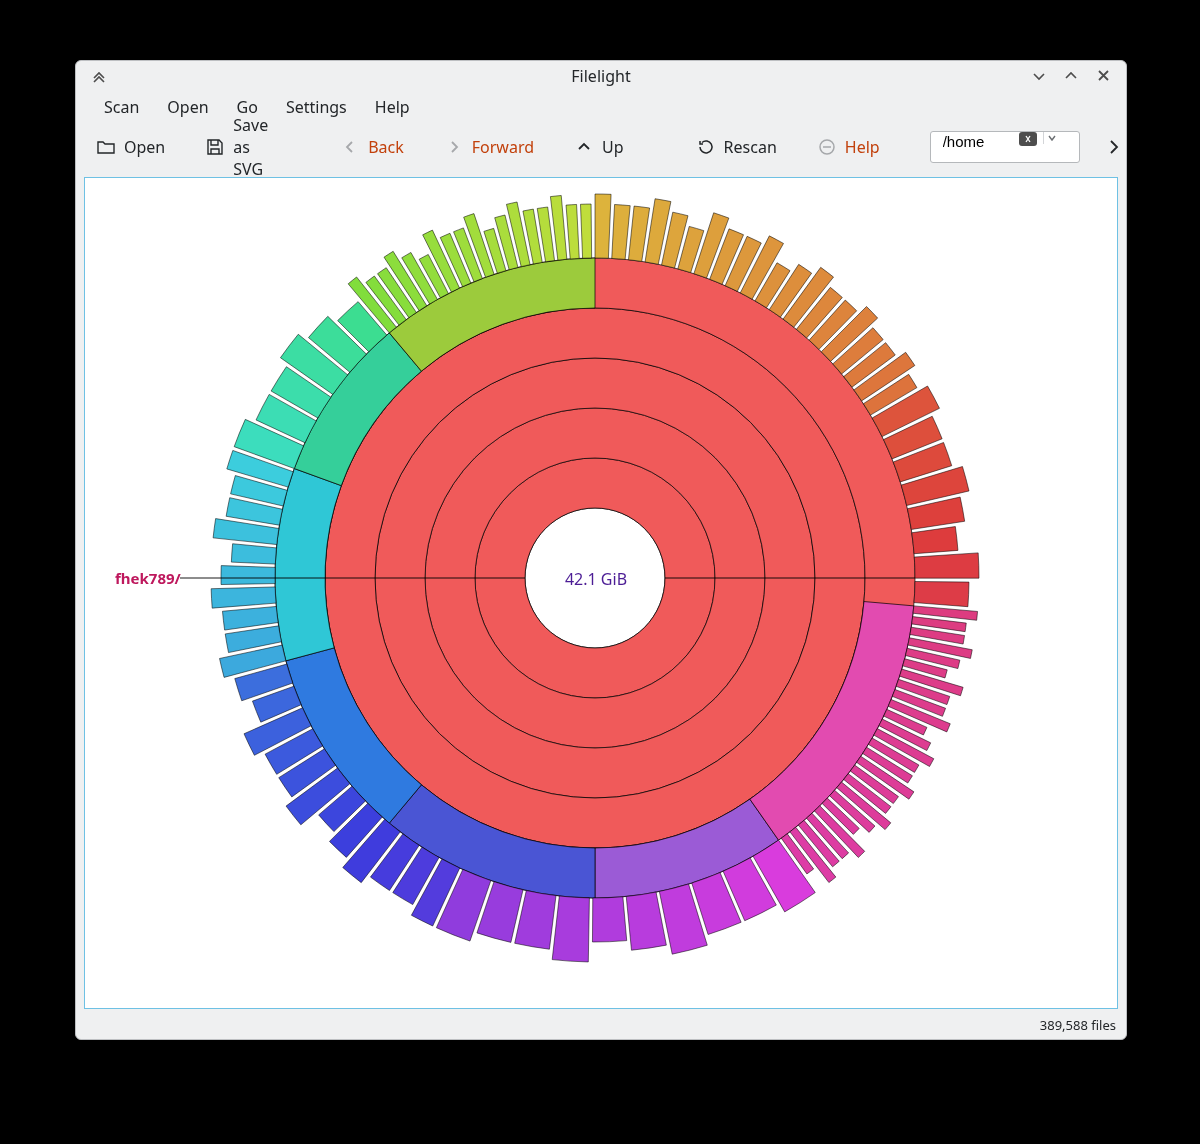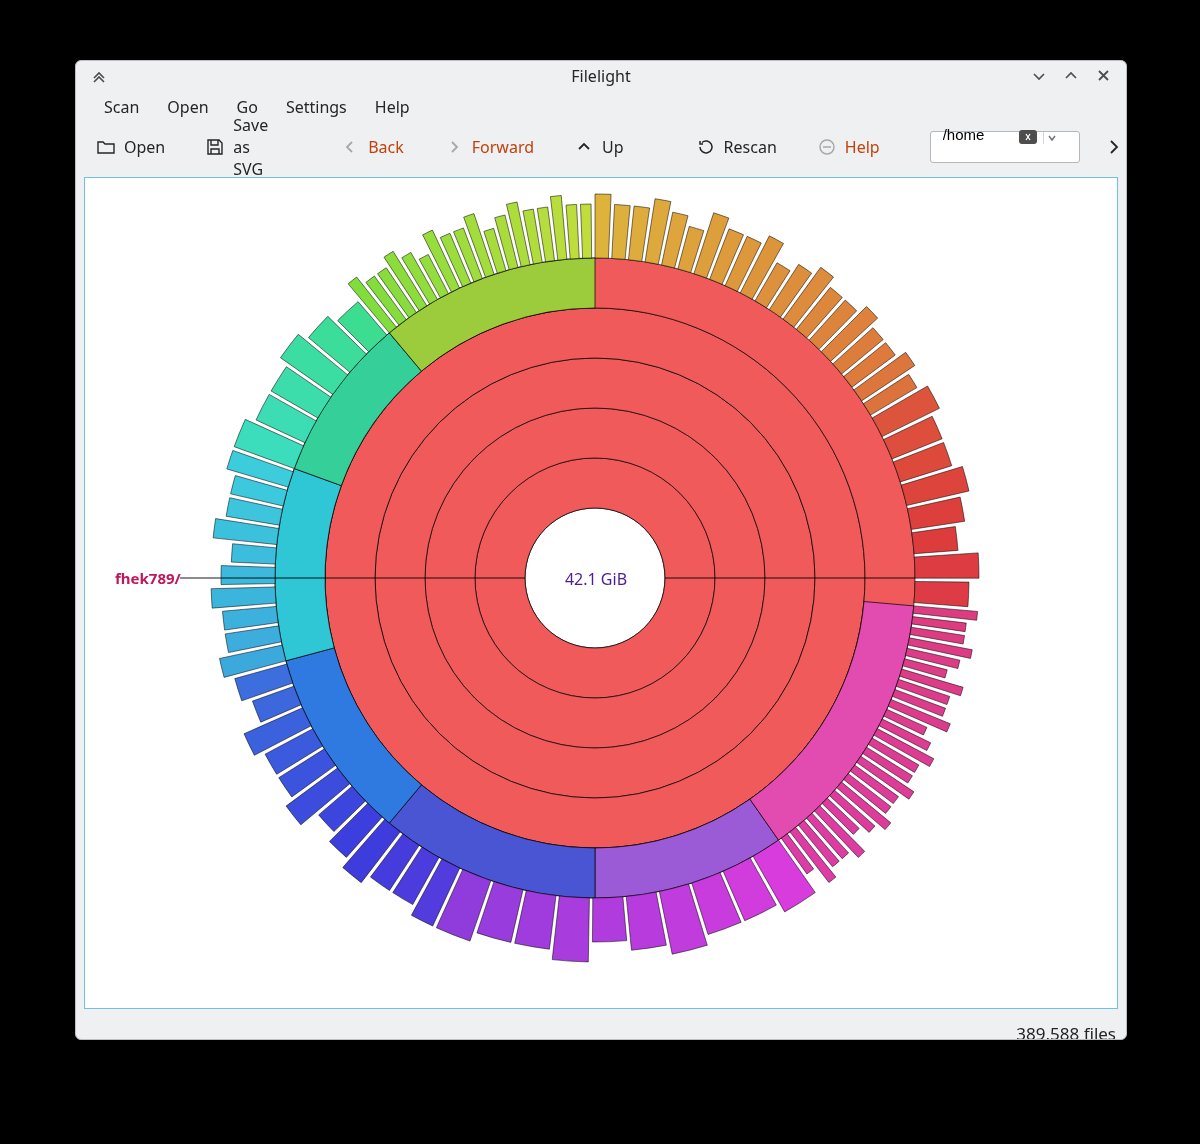--- a/index.html
+++ b/index.html
@@ -80,21 +80,21 @@
     font-size: 16px;
   }
   .tbtn.disabled { color: #c2410c; }
   .tbtn .ico { display:inline-flex; width:20px; height:20px; align-items:center; justify-content:center; }
   .sep {
     width: 1px; height: 26px; background: #c7c9cc;
     margin: 0 6px;
   }
   .flex-spacer { flex: 1; }
   .pathbox {
-    display:flex; align-items:flex-end;
+    display:flex; align-items:flex-start;
     border: 1px solid #b5b8bb;
     border-radius: 3px;
     background: #fff;
     height: 32px;
     min-width: 150px;
     padding: 0 4px 18px 10px;
     gap: 6px;
   }
   .pathbox input {
     border: none; outline: none; font-size: 15px; width: 72px; background: transparent;
@@ -130,24 +130,24 @@
     white-space: nowrap;
   }
   .side-label {
     position:absolute; font-size:15px; color:#be185d;
     transform: translate(0, -50%);
     white-space: nowrap;
     font-weight: bold;
   }
   .statusbar {
     height: 30px;
-    display:flex; justify-content:flex-end;
+    display:flex; align-items:center; justify-content:flex-end;
     padding: 12px 10px;
     border-top: 1px solid rgba(0,0,0,0);
-    font-size: 17px;
+    font-size: 13px;
   }
   svg { display:block; }
 </style>
 </head>
 <body>
 
 <div class="stage">
   <div class="window">
 
     <div class="titlebar">

